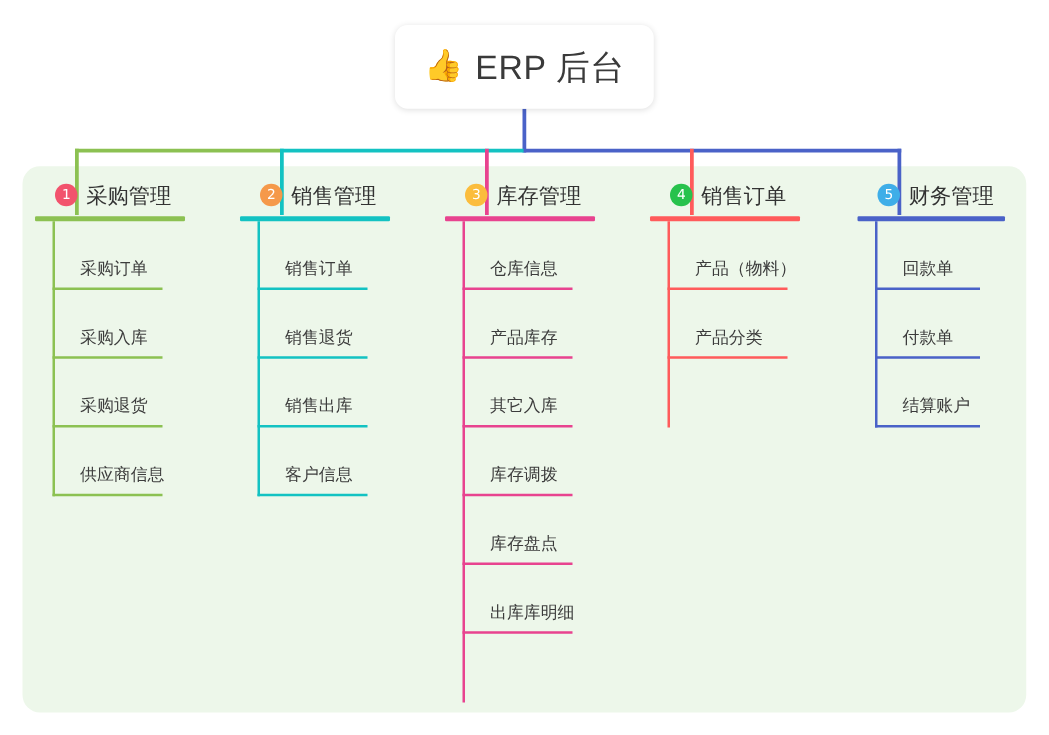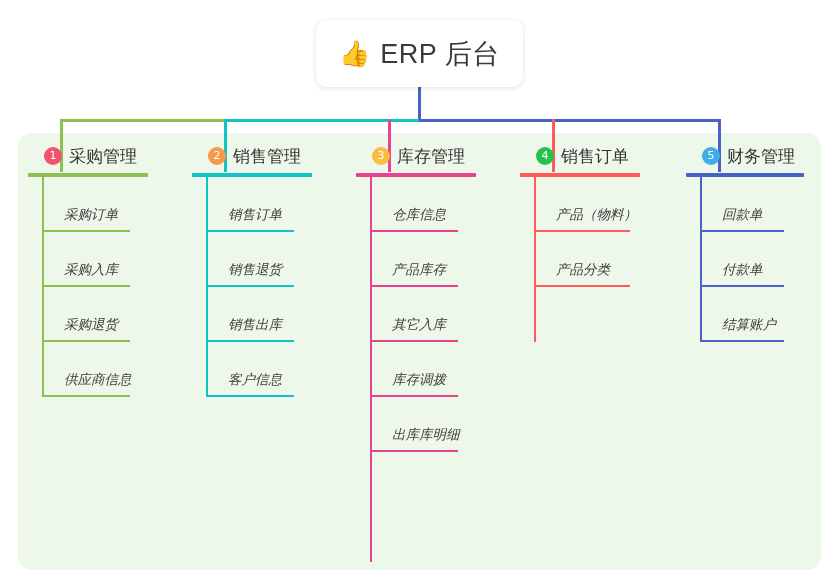--- a/index.html
+++ b/index.html
@@ -109,21 +109,20 @@
     position: absolute;
     left: 14px;
     top: 0;
     width: 2px;
   }
   .leaf {
     position: relative;
     height: 55px;
     box-sizing: border-box;
     padding-left: 20px;
-    font-style: italic;
   }
   .leaf-text {
     position: absolute;
     left: 22px;
     bottom: 8px;
     font-size: 13.5px;
     color: #3c3c3c;
     white-space: nowrap;
   }
   .leaf-rule {
@@ -228,20 +227,24 @@
           </div>
           <div class="leaf">
             <span class="leaf-text">其它入库</span>
             <div class="leaf-rule" style="background: rgb(232, 67, 143); width: 88px;"></div>
           </div>
           <div class="leaf">
             <span class="leaf-text">库存调拨</span>
             <div class="leaf-rule" style="background: rgb(232, 67, 143); width: 88px;"></div>
           </div>
           <div class="leaf">
+            <span class="leaf-text">库存盘点</span>
+            <div class="leaf-rule" style="background: rgb(232, 67, 143); width: 88px;"></div>
+          </div>
+          <div class="leaf">
             <span class="leaf-text">出库库明细</span>
             <div class="leaf-rule" style="background: rgb(232, 67, 143); width: 88px;"></div>
           </div>
         </div>
       </div>
       <div class="branch" style="left: 520px; width: 165px;">
         <div class="branch-head">
           <span class="badge" style="background: rgb(39, 194, 76);">4</span>
           <span class="branch-label">销售订单</span>
         </div>

